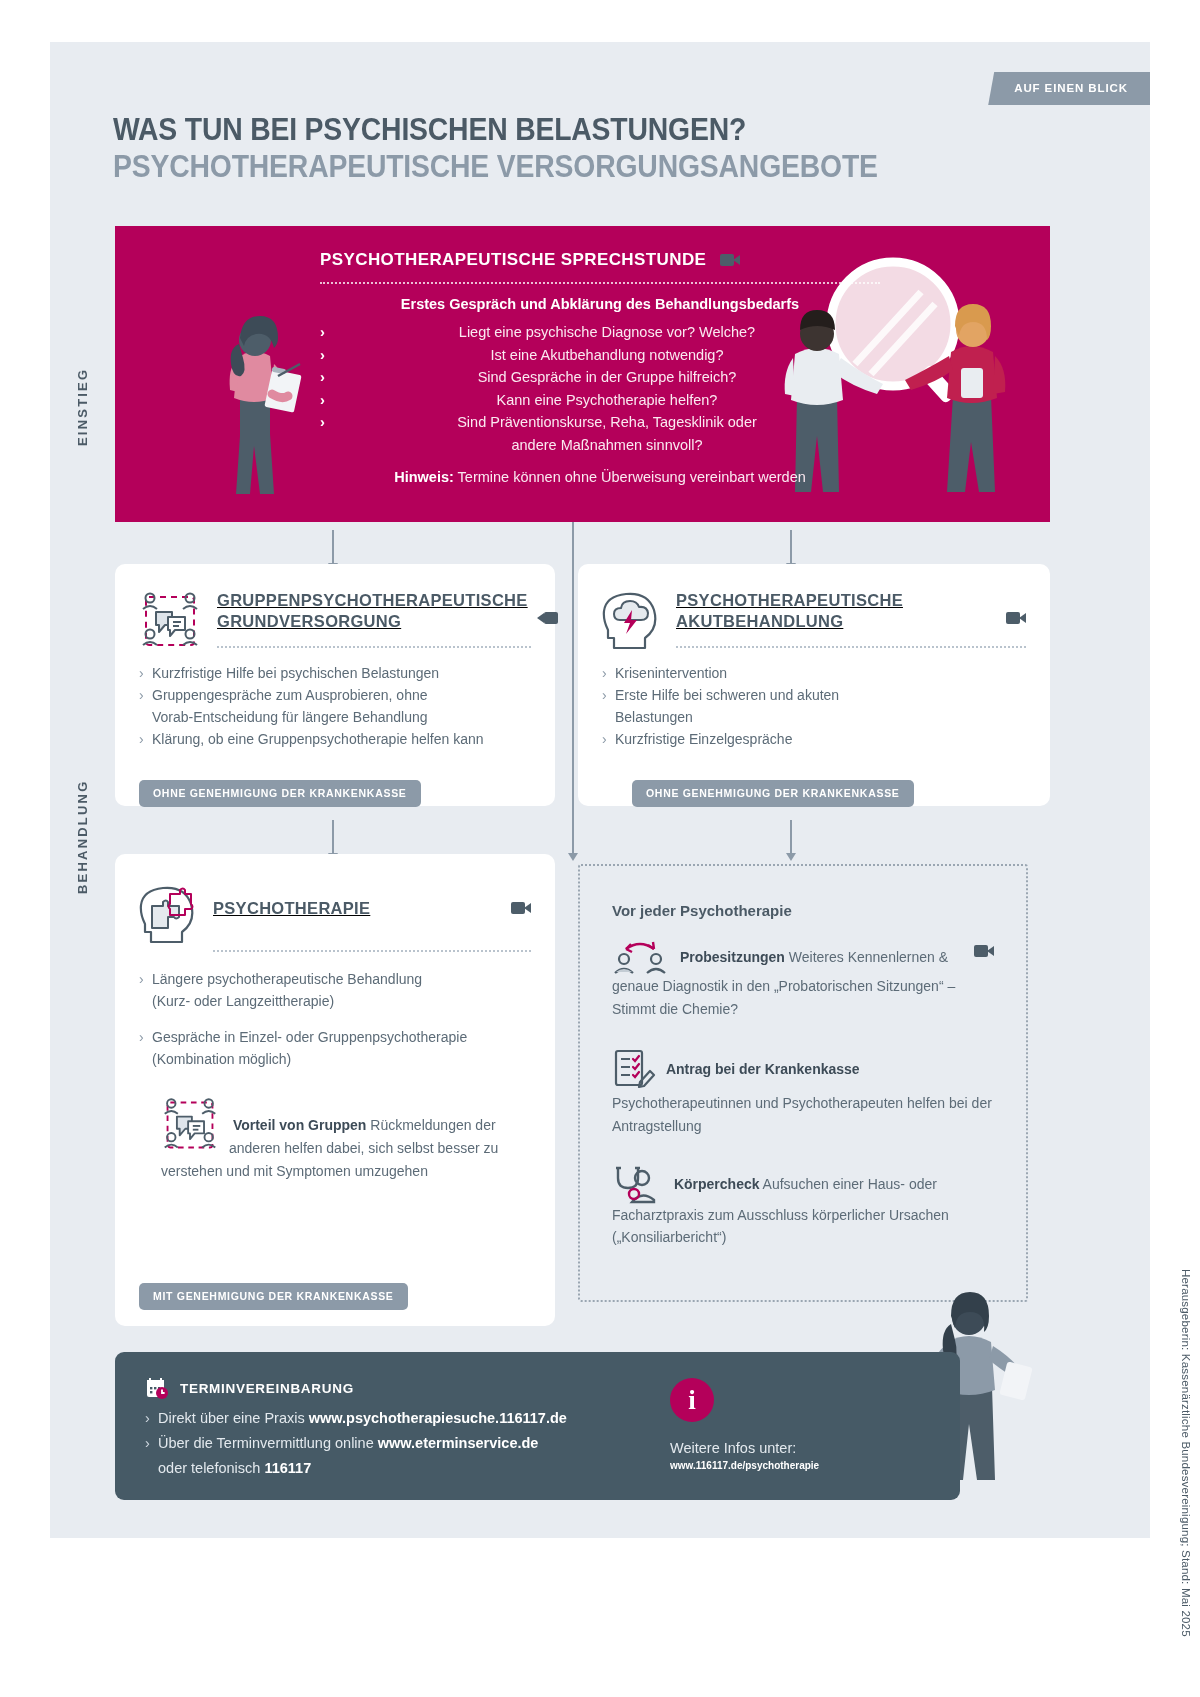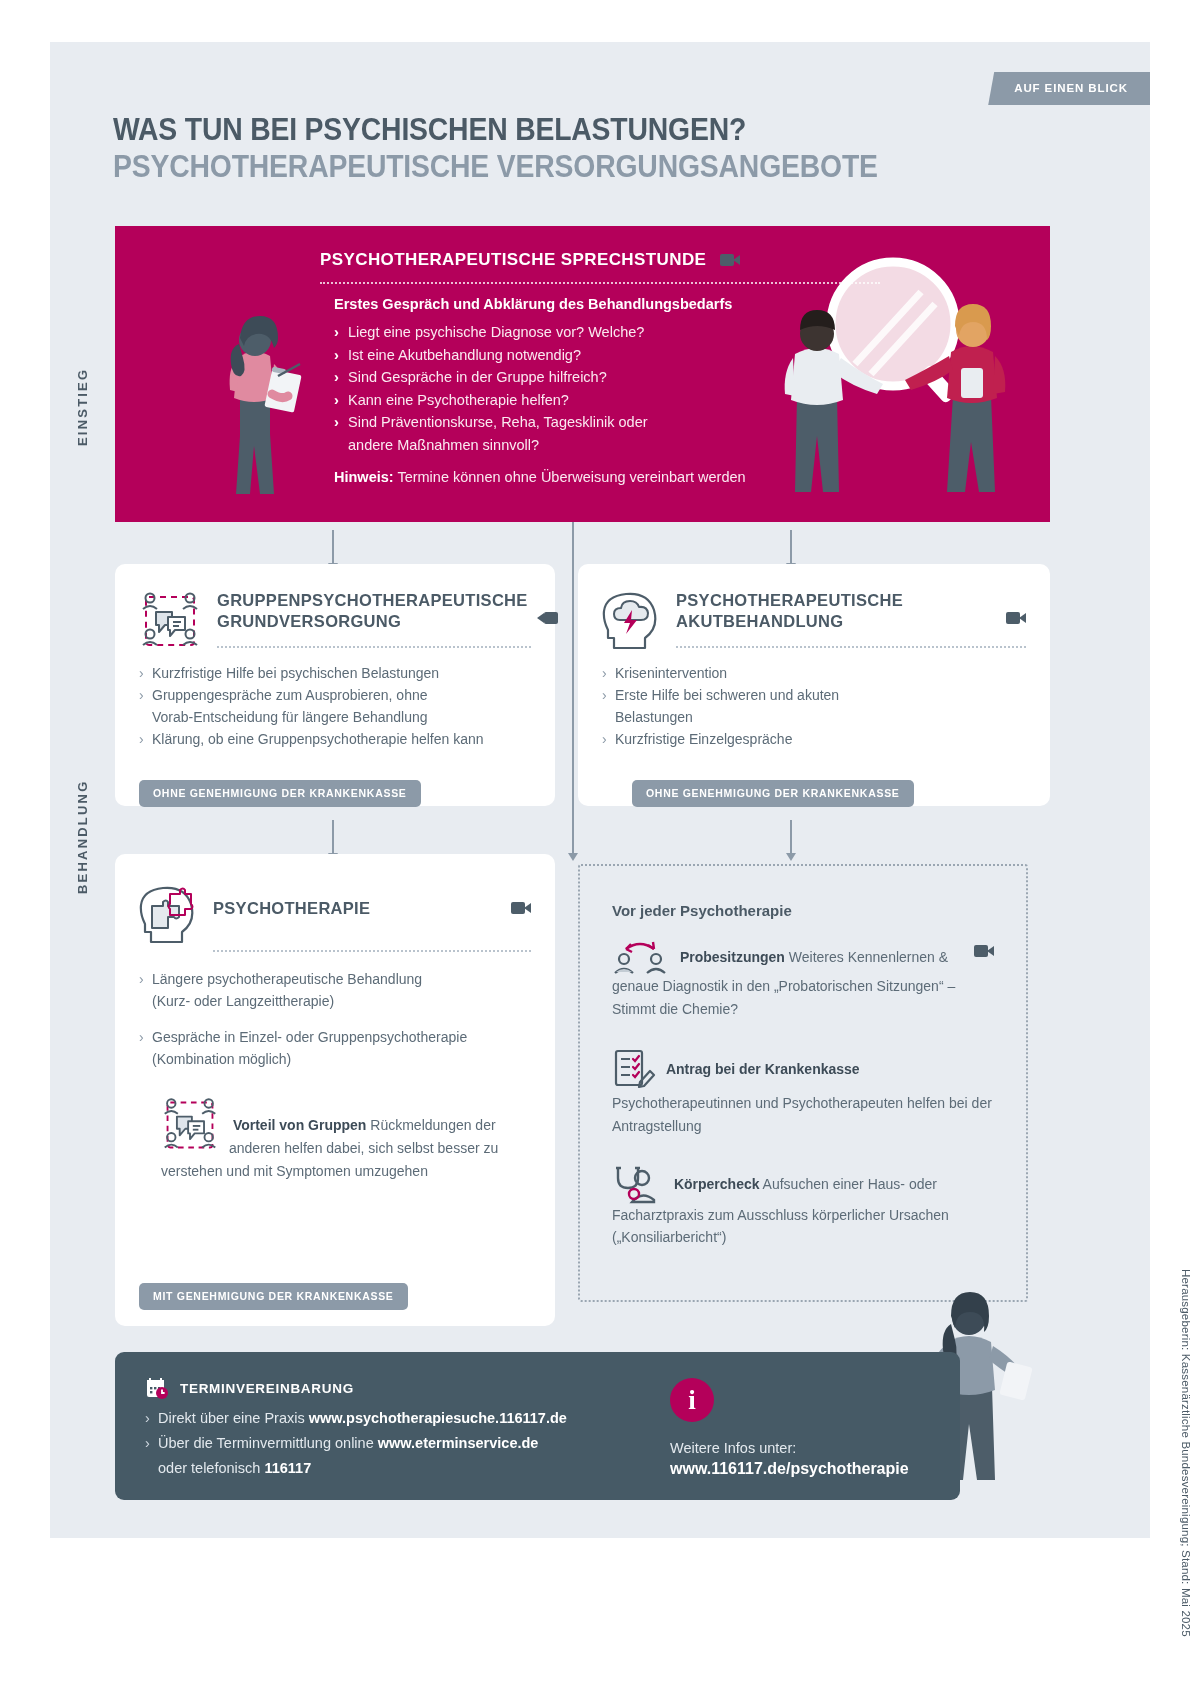--- a/index.html
+++ b/index.html
@@ -69,21 +69,21 @@
     position: absolute; left: 205px; top: 24px;
     display: flex; align-items: center; gap: 14px;
   }
   .hero-title {
     font-size: 17px; font-weight: bold; letter-spacing: 0.4px;
   }
   .hero-dots {
     position: absolute; left: 205px; top: 56px; width: 560px;
     border-top: 2.5px dotted rgba(255,255,255,0.75);
   }
-  .hero-body { position: absolute; left: 219px; top: 70px; width: 560px; }
+  .hero-body { position: absolute; left: 205px; top: 70px; width: 560px; text-align: center; }
   .hero-lead { font-size: 14.5px; font-weight: bold; margin-bottom: 9px; }
   .hero-list { list-style: none; }
   .hero-list li {
     font-size: 14.5px; line-height: 1.56; color: #fbe9f1;
     padding-left: 14px; position: relative;
   }
   .hero-list li .chev {
     position: absolute; left: 0; top: 0; color: #ffffff; font-weight: bold;
   }
   .hero-list li.cont { padding-left: 14px; }
@@ -102,21 +102,21 @@
     border-right: 5px solid transparent;
     border-top: 8px solid #8c9aa8;
   }
 
   
   .card {
     position: absolute;
     background: #ffffff;
     border-radius: 10px;
   }
-  .card-head { display: flex; align-items: flex-start; gap: 16px; }
+  .card-head { display: flex; align-items: flex-start; gap: 16px; text-decoration: underline; }
   .card-icon { flex: 0 0 auto; }
   .card-title {
     font-size: 16.5px; font-weight: bold; color: #4b5a66;
     letter-spacing: 0.3px; line-height: 1.28; flex: 1;
   }
   .card-dots {
     border-top: 2.5px dotted #b9c3cd;
     margin-top: 8px;
   }
   .card-list { list-style: none; margin-top: 14px; }
@@ -190,21 +190,21 @@
   .footer-list li .chev { position: absolute; left: 0; top: 0; color: #cfd8e0; }
   .footer-list li b { color: #ffffff; }
   .footer-right { position: absolute; left: 555px; top: 26px; }
   .info-circle {
     width: 44px; height: 44px; border-radius: 50%;
     background: #b4005a; color: #ffffff;
     display: flex; align-items: center; justify-content: center;
     font-size: 27px; font-weight: bold; font-family: "Liberation Serif", serif;
   }
   .footer-right .fr1 { font-size: 14.5px; color: #e3e9ee; margin-top: 18px; }
-  .footer-right .fr2 { font-size: 16px; color: #ffffff; font-weight: bold; margin-top: 4px; }
+  .footer-right .fr2 { font-size: 10px; color: #ffffff; font-weight: bold; margin-top: 4px; }
 
   
   .credit {
     position: absolute;
     right: 8px; bottom: 60px;
     writing-mode: vertical-rl;
     font-size: 11.5px;
     color: #4b5a66;
     letter-spacing: 0.2px;
   }

